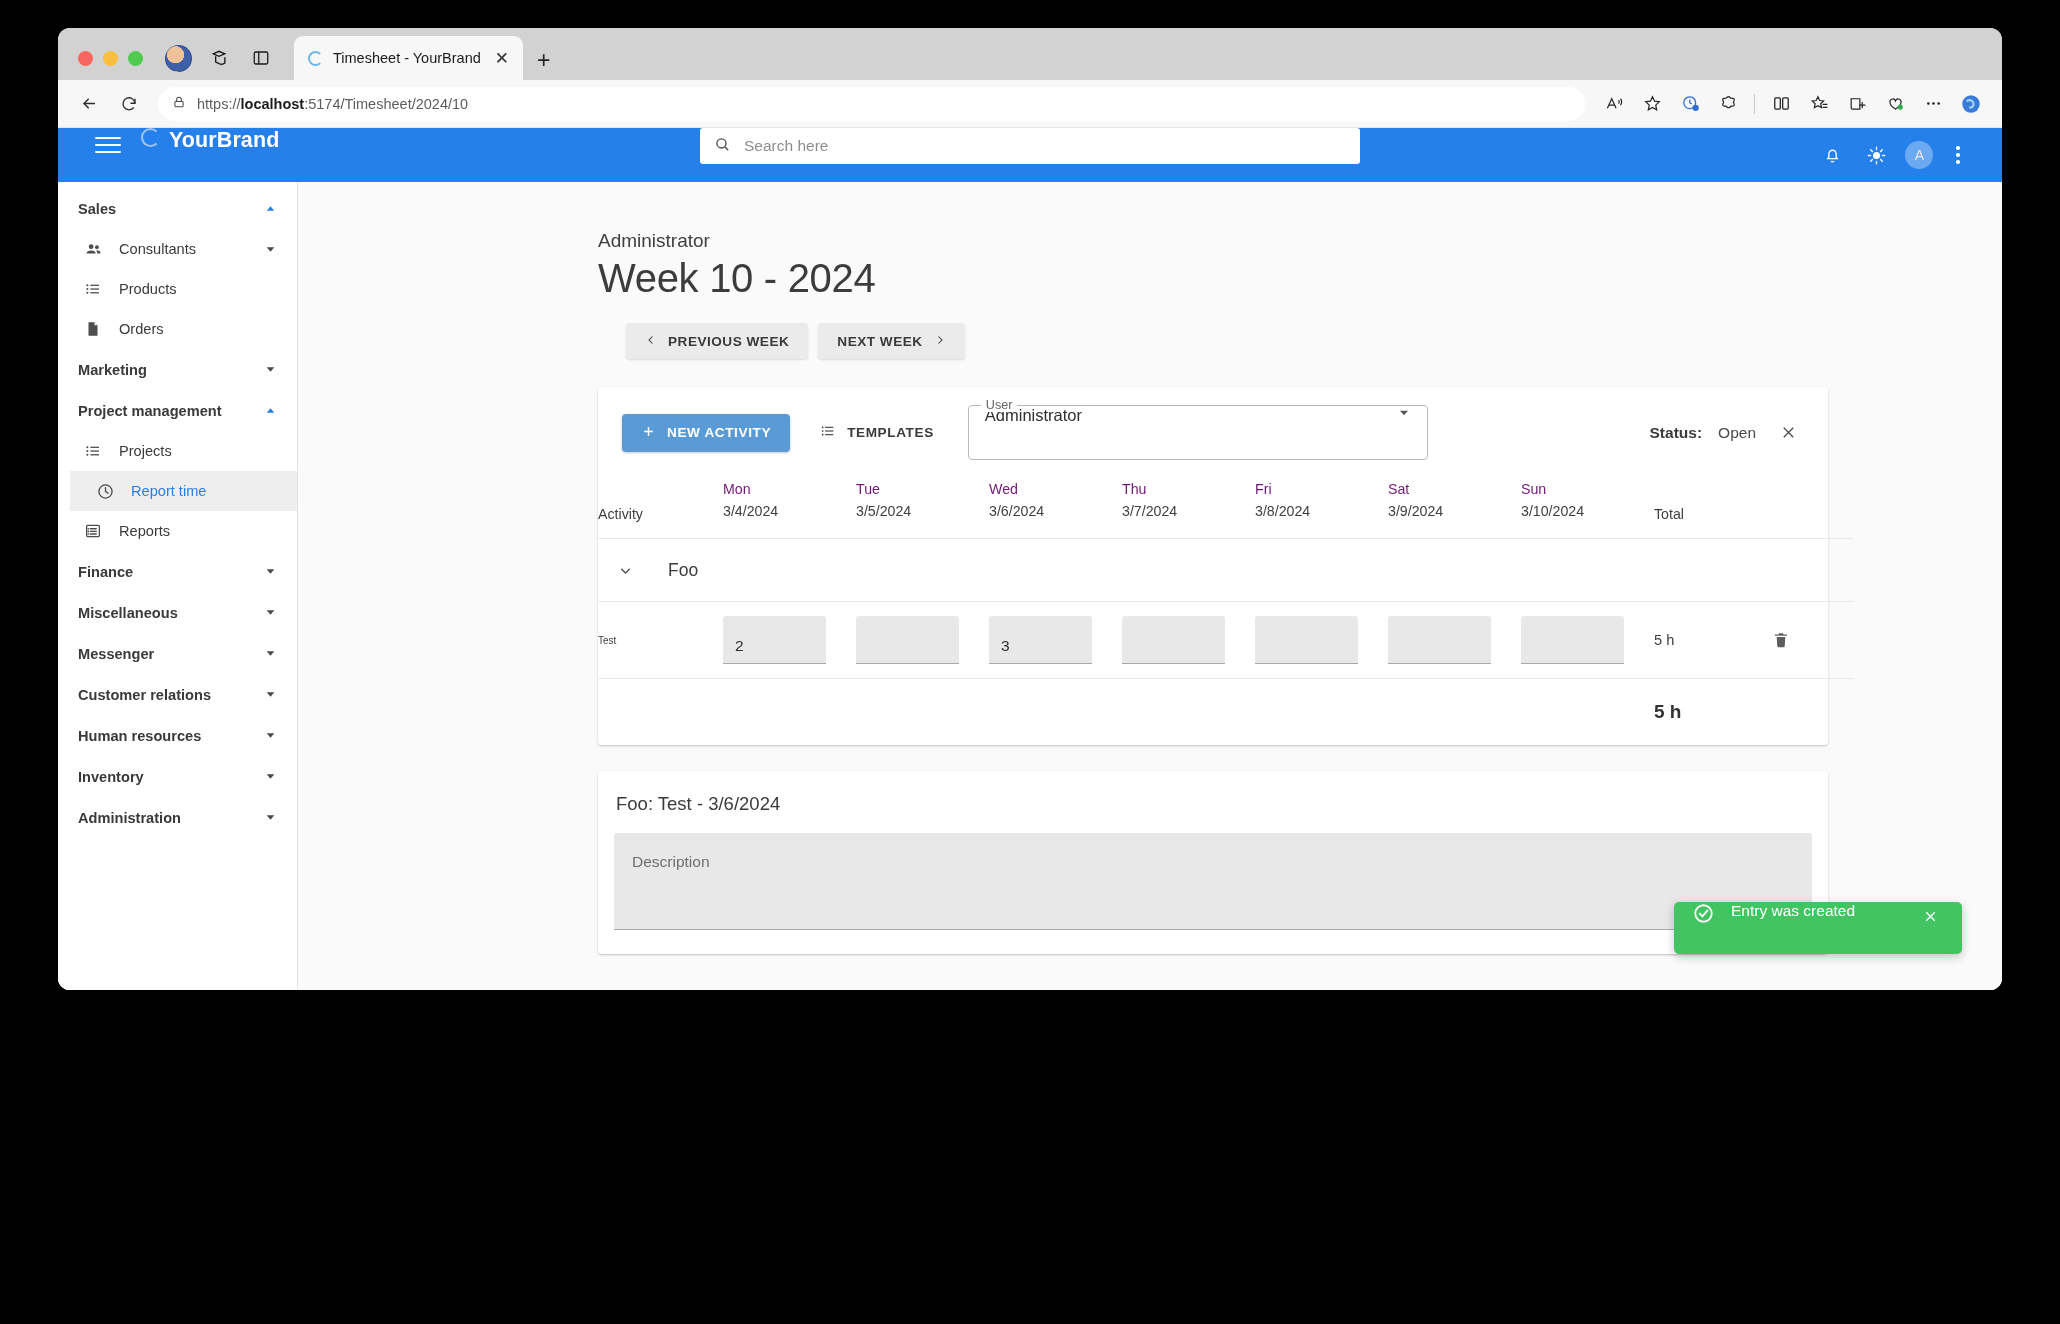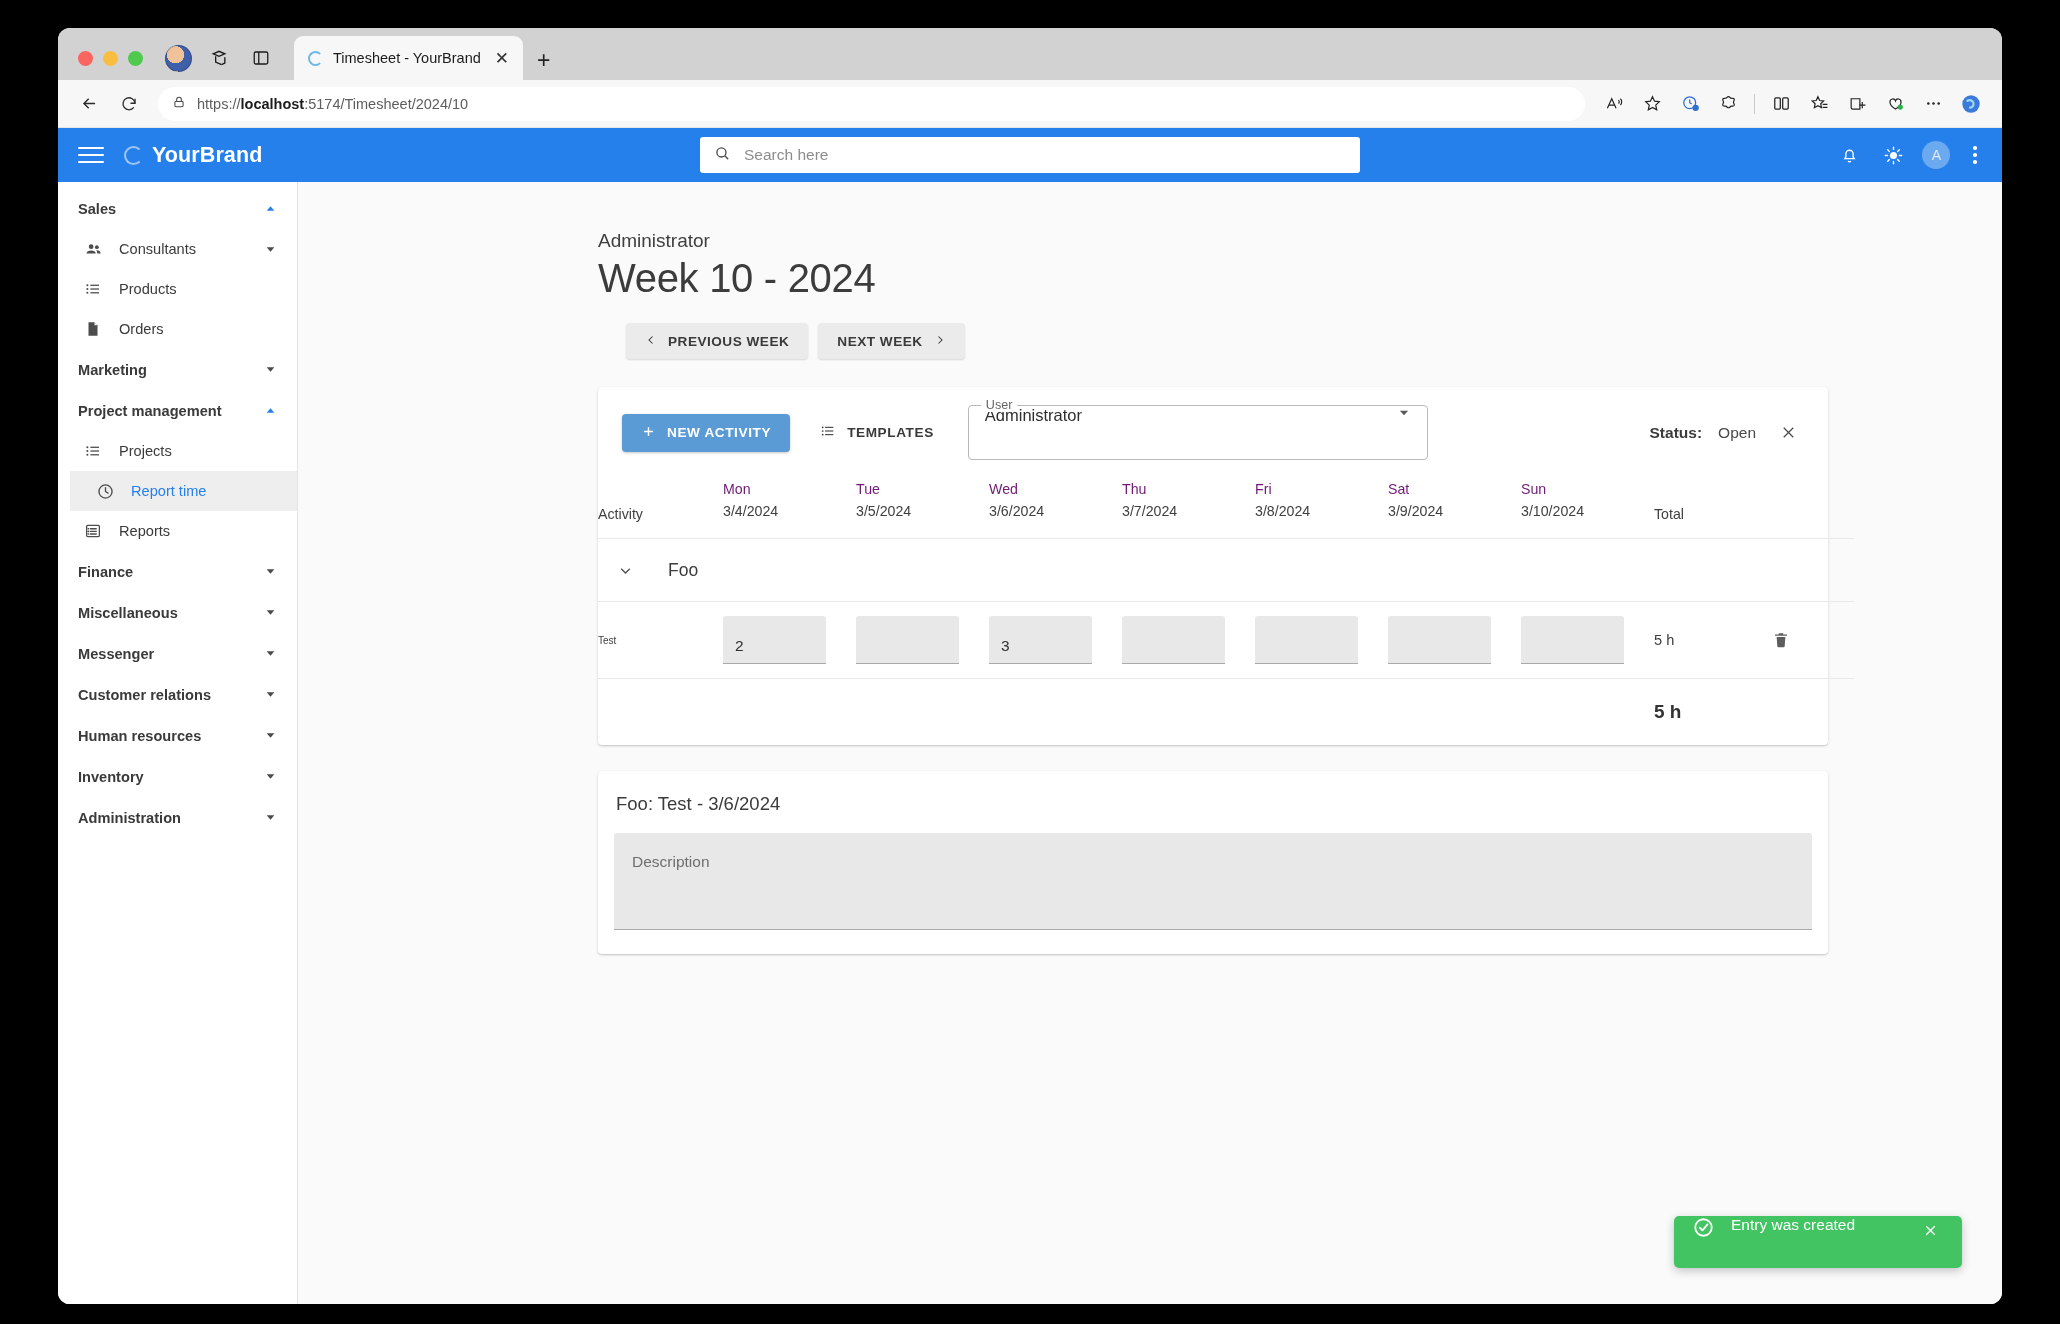--- a/index.html
+++ b/index.html
@@ -7,21 +7,21 @@
     width: 2060px; height: 1324px;
     background: #000;
     font-family: "Liberation Sans", sans-serif;
     overflow: hidden;
   }
   .screen { position: relative; width: 2060px; height: 1324px; background: #000; }
 
   
   .browser {
     position: absolute; left: 58px; top: 28px;
-    width: 1944px; height: 1276px;
+    width: 1944px; height: 962px;
     background: #fff; border-radius: 12px; overflow: hidden;
     box-shadow: 0 14px 50px rgba(0,0,0,.55);
     display: flex; flex-direction: column;
   }
   .tabstrip {
     height: 52px; background: #d2d2d2;
     display: flex; align-items: flex-end; padding: 0 10px;
     flex: 0 0 52px; position: relative;
   }
   .traffic { display: flex; align-items: center; gap: 10px; padding: 0 10px 14px 10px; }
@@ -62,21 +62,21 @@
   }
   .omnibox .url strong { color: #1b1b1b; font-weight: 700; }
   .tb-right { display: flex; align-items: center; gap: 4px; }
   .tb-ico { width: 34px; height: 34px; display: flex; align-items: center; justify-content: center; color: #232323; }
   .tb-sep { width: 1px; height: 20px; background: #c9c9c9; margin: 0 5px; }
 
   
   .app { flex: 1; display: flex; flex-direction: column; background: #fafafa; min-height: 0; }
   .appbar {
     height: 54px; flex: 0 0 54px; background: #2680eb;
-    display: flex; align-items: center; padding: 0 16px; color: #fff; position: relative;
+    display: flex; padding: 0 33px; color: #fff; position: relative;
   }
   .hamburger { width: 34px; height: 34px; display: flex; flex-direction: column; justify-content: center; gap: 5px; padding: 0 4px; }
   .hamburger i { display: block; height: 2.2px; background: #fff; border-radius: 2px; }
   .brand-ring {
     width: 19px; height: 19px; border-radius: 50%;
     border: 2.6px solid rgba(255,255,255,.55); border-right-color: transparent;
     margin: 0 9px 0 16px;
   }
   .brand-name { font-size: 21.5px; font-weight: 700; letter-spacing: .1px; }
   .searchwrap {

